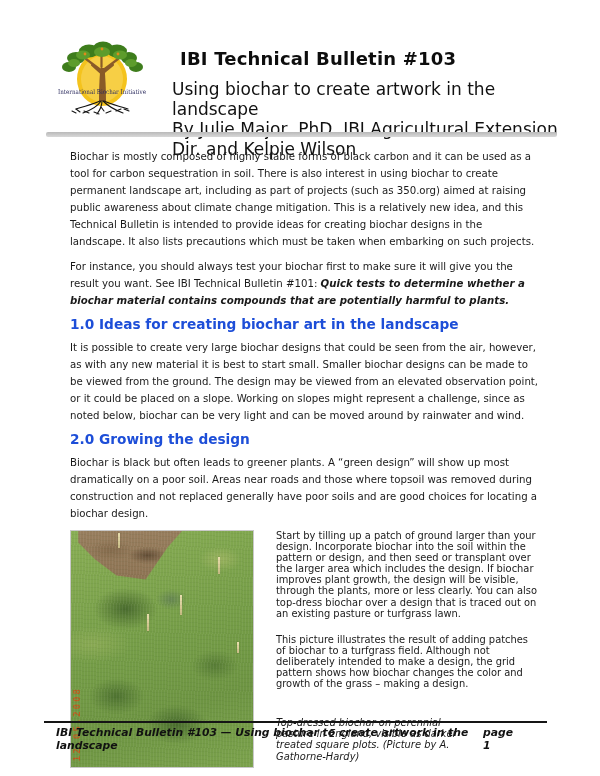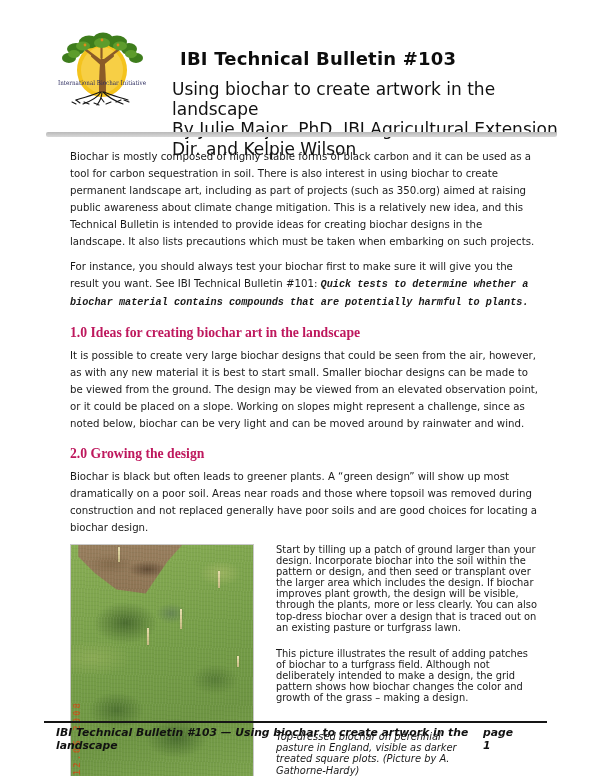--- a/index.html
+++ b/index.html
@@ -2,34 +2,34 @@
 <html><head>
 <meta charset="utf-8">
 <style>
   html,body{margin:0;padding:0;background:#e8e8e8;}
   .page{
     position:relative;width:600px;height:776px;background:#ffffff;
     font-family:"DejaVu Sans","Liberation Sans",sans-serif;color:#1a1a1a;
     overflow:hidden;margin:0 auto;
   }
   
-  .logo{position:absolute;left:54px;top:32px;width:96px;height:80px;}
+  .logo{position:absolute;left:54px;top:41px;width:96px;height:80px;}
   .header-text{position:absolute;left:172px;top:40px;width:400px;}
   .doc-title{font-size:18px;font-weight:bold;color:#0d0d0d;margin:8px;letter-spacing:.2px;}
   .doc-subtitle{font-size:17px;margin-top:10px;color:#111;}
   .doc-byline{font-size:17px;color:#111;}
   .header-rule{
     position:absolute;left:46px;top:132px;width:511px;height:5px;
     background:linear-gradient(#b9b9b9,#d8d8d8);border-radius:2px;
   }
   
   .main{position:absolute;left:70px;top:148px;width:470px;}
   .main p{margin:0 0 8px 0;font-size:10.2px;line-height:17px;}
-  .bi{font-weight:bold;font-style:italic;font-family:Liberation Mono, monospace;}
-  .sec-heading{font-size:13.7px;font-weight:bold;color:#be185d;margin:14px 0 7px 0;line-height:15px;font-family:Liberation Serif, serif;}
+  .bi{font-weight:bold;font-style:italic;}
+  .sec-heading{font-size:13.7px;font-weight:bold;color:#1d4ed8;margin:8px 0 7px 0;line-height:15px;}
   
   .figure-row{display:flex;gap:14px;margin-top:0;}
   .right-col{flex:1;min-width:0;}
   .right-col p{font-size:9.9px;line-height:11.1px;margin:0 0 15px 8px;}
   .caption{font-style:italic;max-width:202px;margin-top:28px !important;}
   
   .photo{
     position:relative;flex:none;width:184px;height:238px;overflow:hidden;
     border:1px solid #c9c9c9;box-sizing:border-box;
     background-color:#79a14a;

